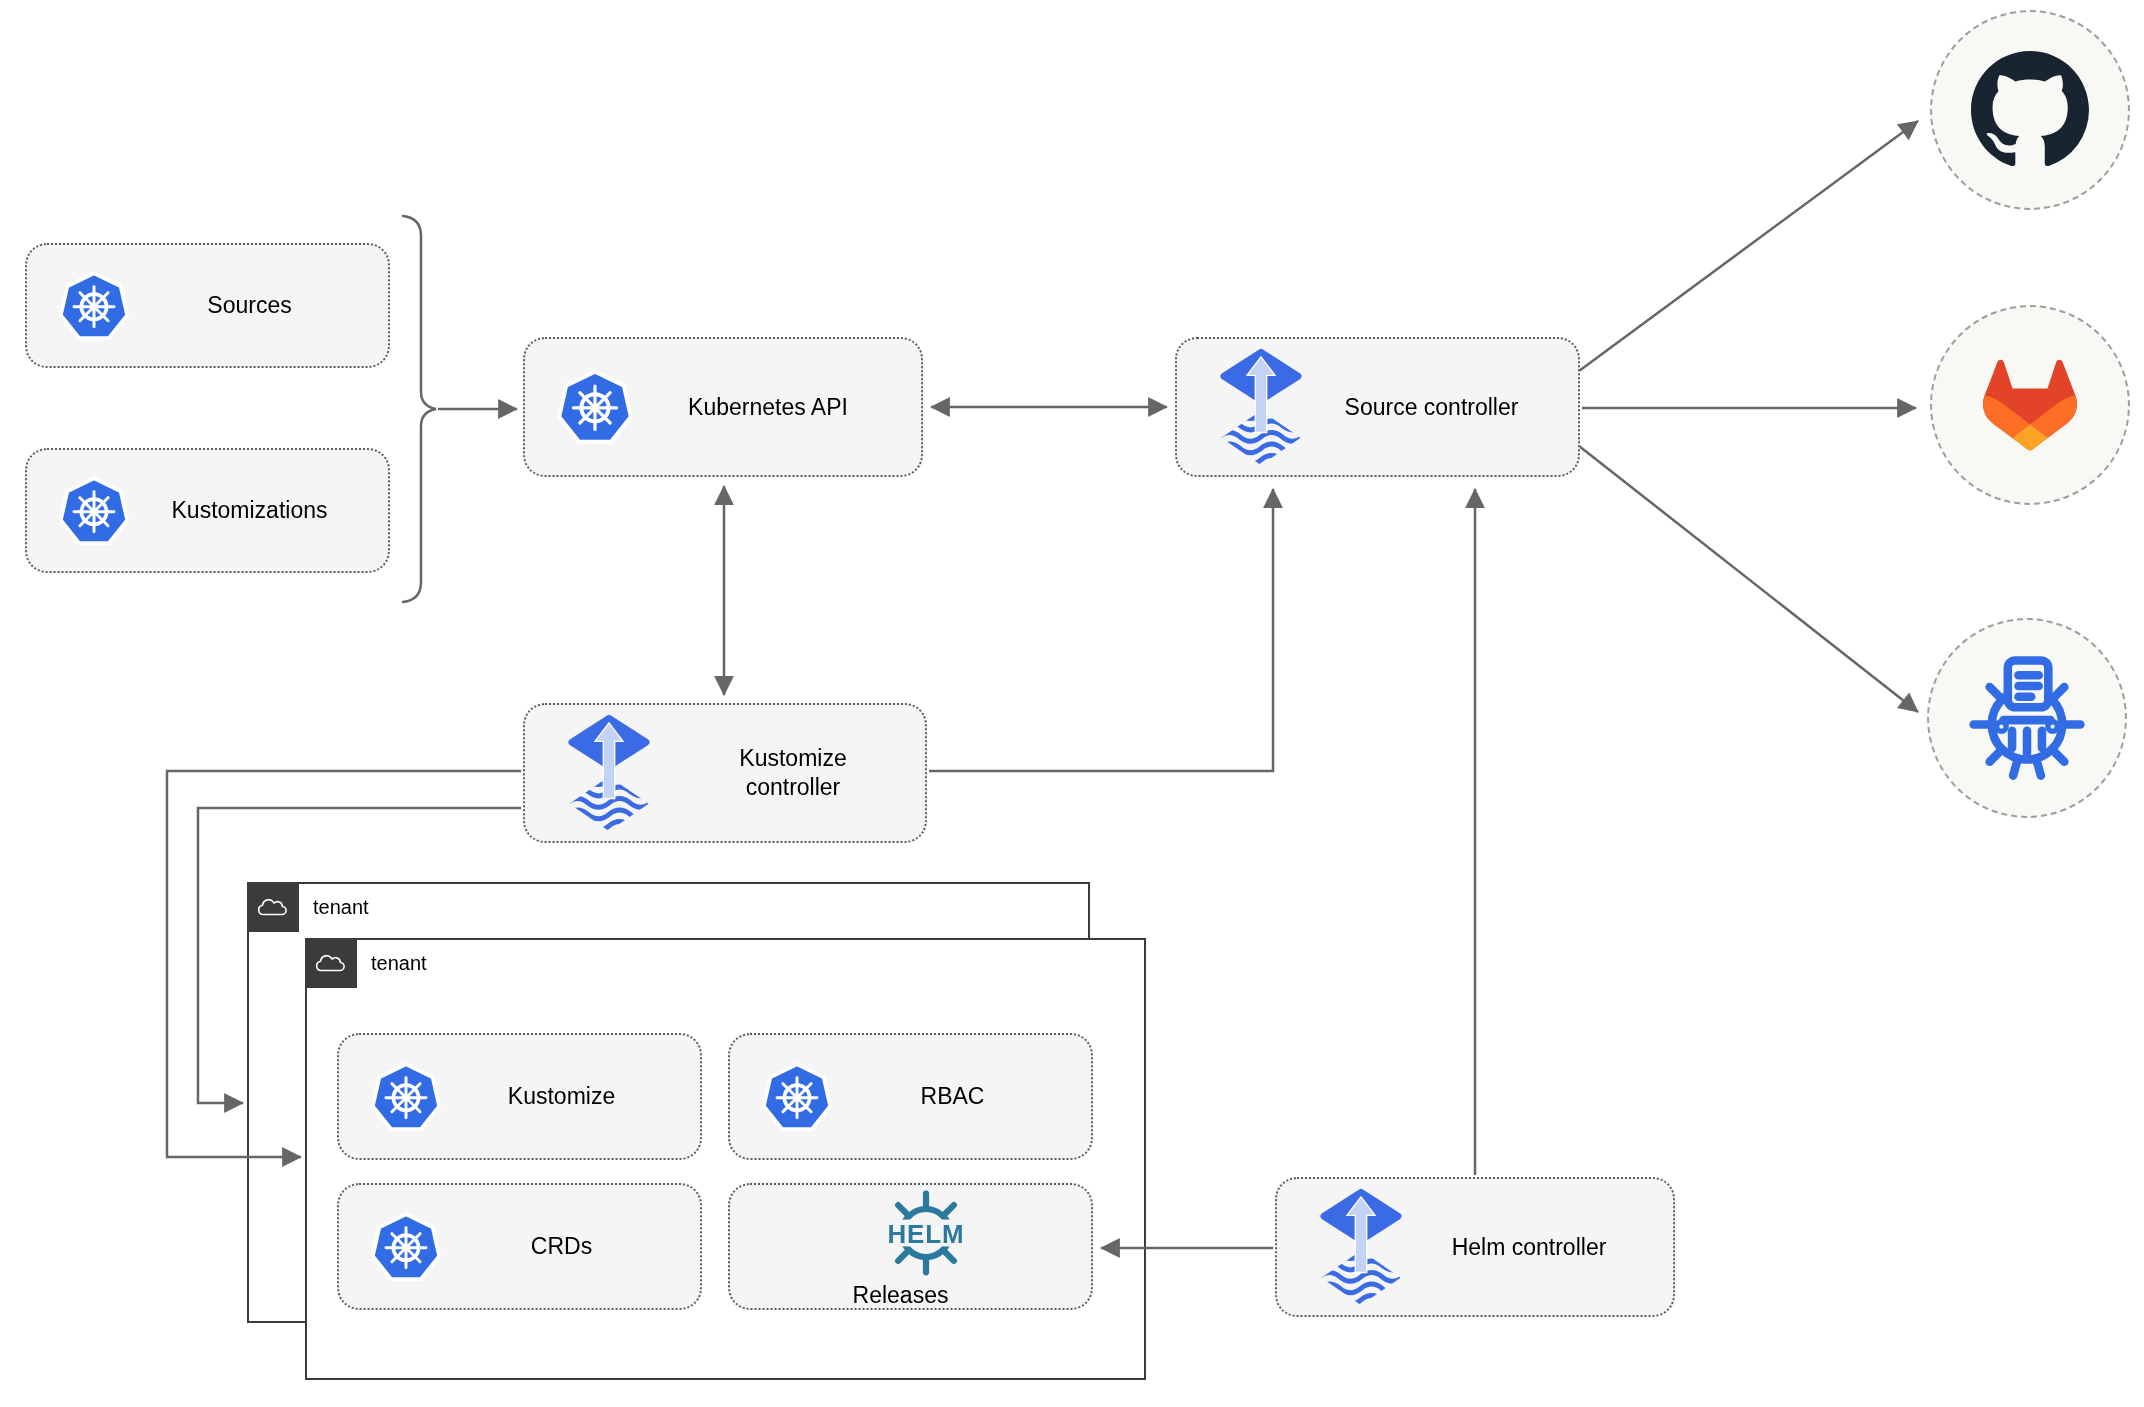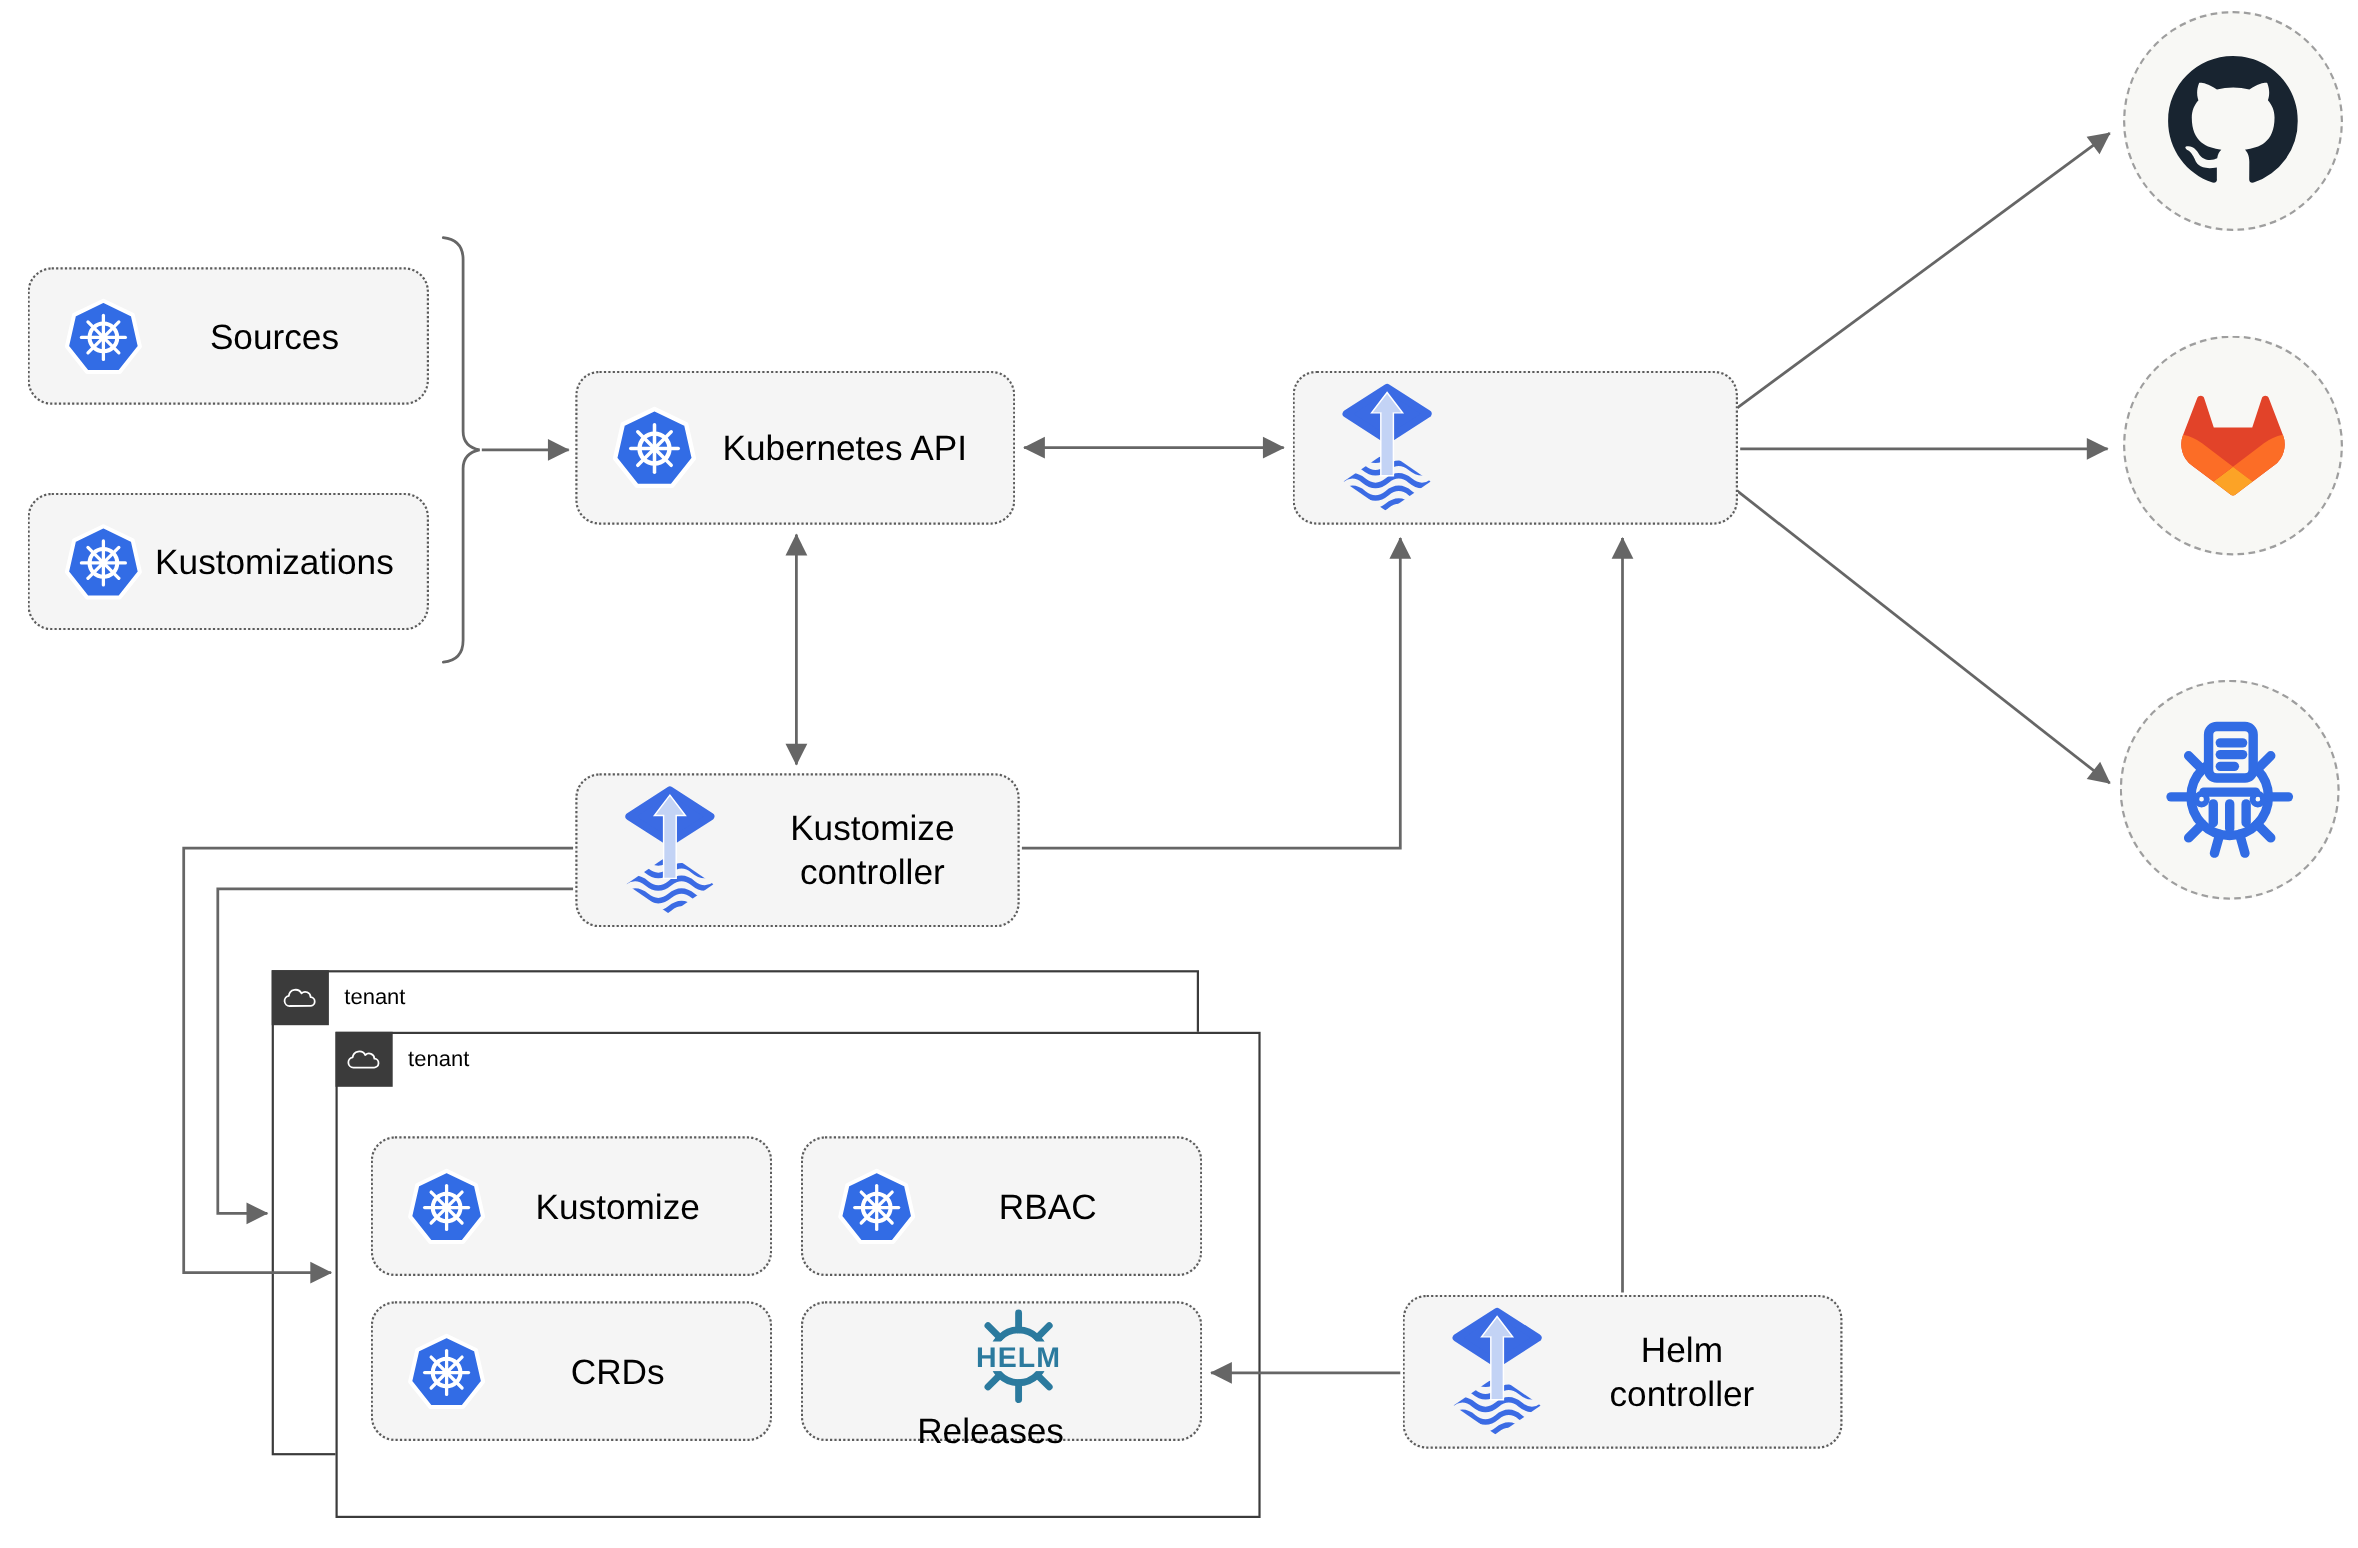--- a/index.html
+++ b/index.html
@@ -17,21 +17,21 @@
   svg.connectors{position:absolute;left:0;top:0;z-index:3;pointer-events:none;}
   .conn{fill:none;stroke:var(--connector,#666);stroke-width:2.5;}
   .arrfill{fill:var(--connector,#666);}
 
   
   .node{position:absolute;z-index:4;background:var(--node-fill,#f5f5f5);
     border:2px dotted var(--node-border,#5b5b5b);border-radius:22px;box-sizing:border-box;
     display:flex;align-items:center;}
   .node .icon{flex:0 0 auto;margin-left:30px;display:flex;align-items:center;justify-content:center;}
   .node .icon svg{display:block;}
-  .node .label{flex:1;text-align:center;font-size:32px;line-height:1.25;padding:0 24px 0 4px;}
+  .node .label{flex:1;text-align:center;font-size:23px;line-height:1.25;padding:0 24px 0 4px;}
   .node.controller .icon{margin-left:40px;}
   .node.controller .label-inner{display:inline-block;width:180px;}
 
   
   .endpoint{position:absolute;z-index:4;width:200px;height:200px;border-radius:50%;box-sizing:border-box;
     background:var(--endpoint-fill,#f8f8f5);border:2.5px dashed var(--endpoint-border,#9e9e9e);
     display:flex;align-items:center;justify-content:center;}
 
   
   .k8s-fill{fill:var(--kubernetes-blue,#326ce5);}
@@ -211,20 +211,21 @@
       </span>
     <span class="label">Kubernetes API</span>
   </div>
 
   <div class="node controller" style="left:1175px;top:337px;width:405px;height:140px;">
     <span class="icon">
         <svg width="88" height="120">
           <use href="#flux-icon"></use>
         </svg>
       </span>
+    <span class="label"><span class="label-inner">Source controller</span></span>
   </div>
 
   <div class="node controller" style="left:523px;top:703px;width:404px;height:140px;gap:28px;">
     <span class="icon">
         <svg width="88" height="120">
           <use href="#flux-icon"></use>
         </svg>
       </span>
     <span class="label"><span class="label-inner">Kustomize controller</span></span>
   </div>

